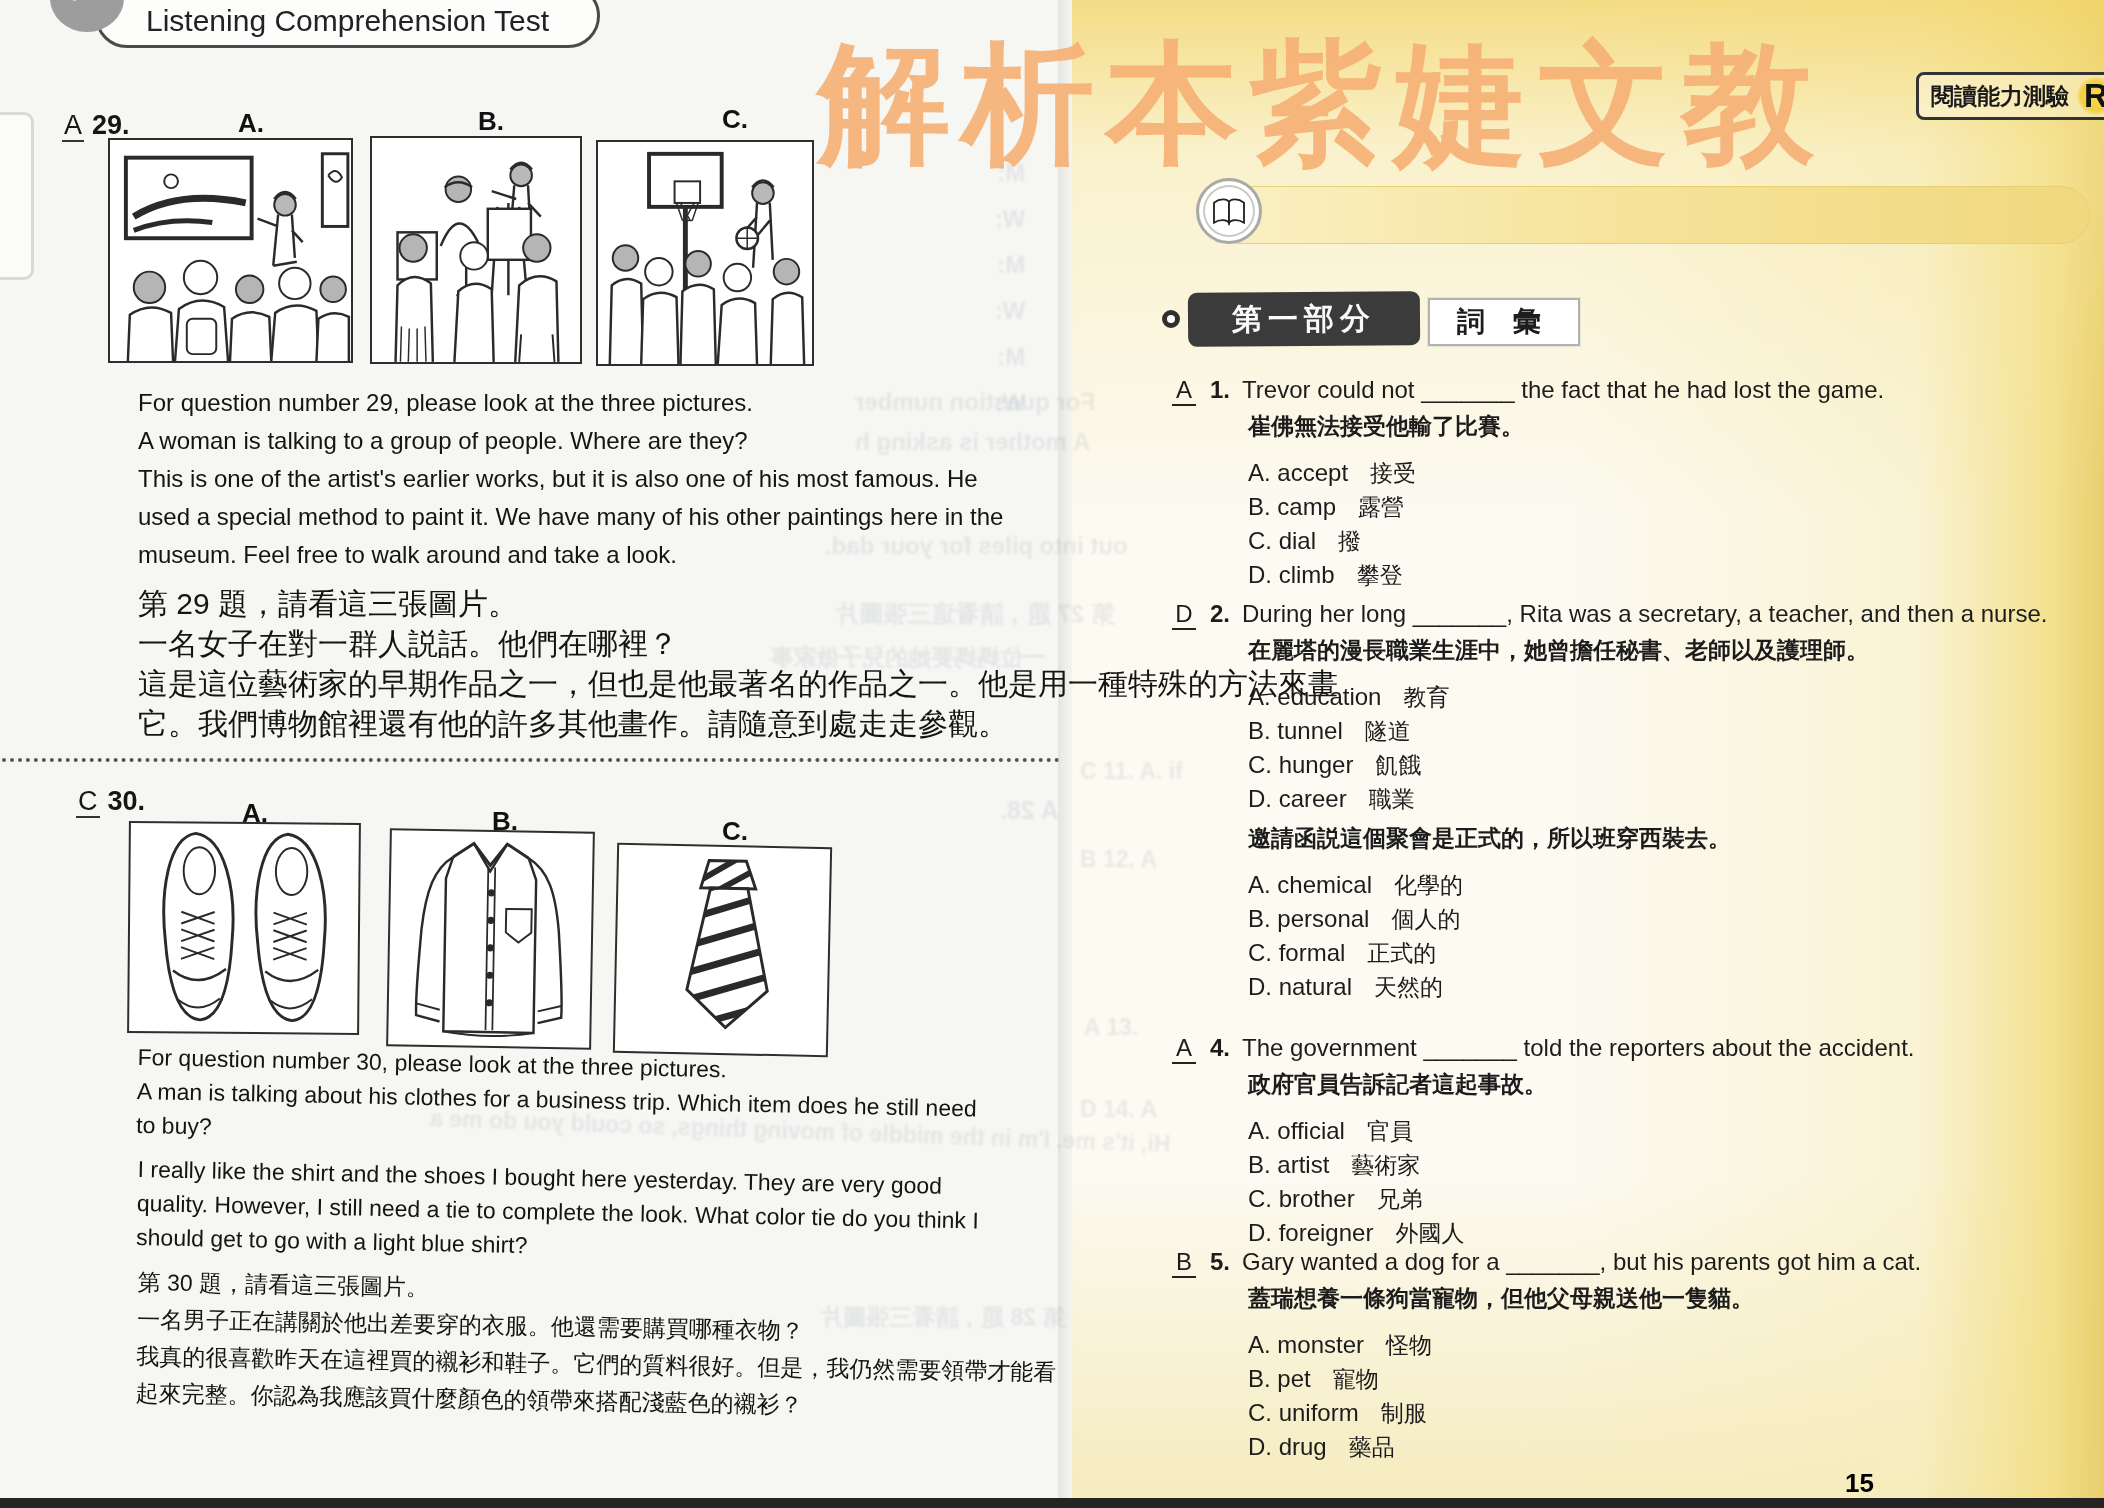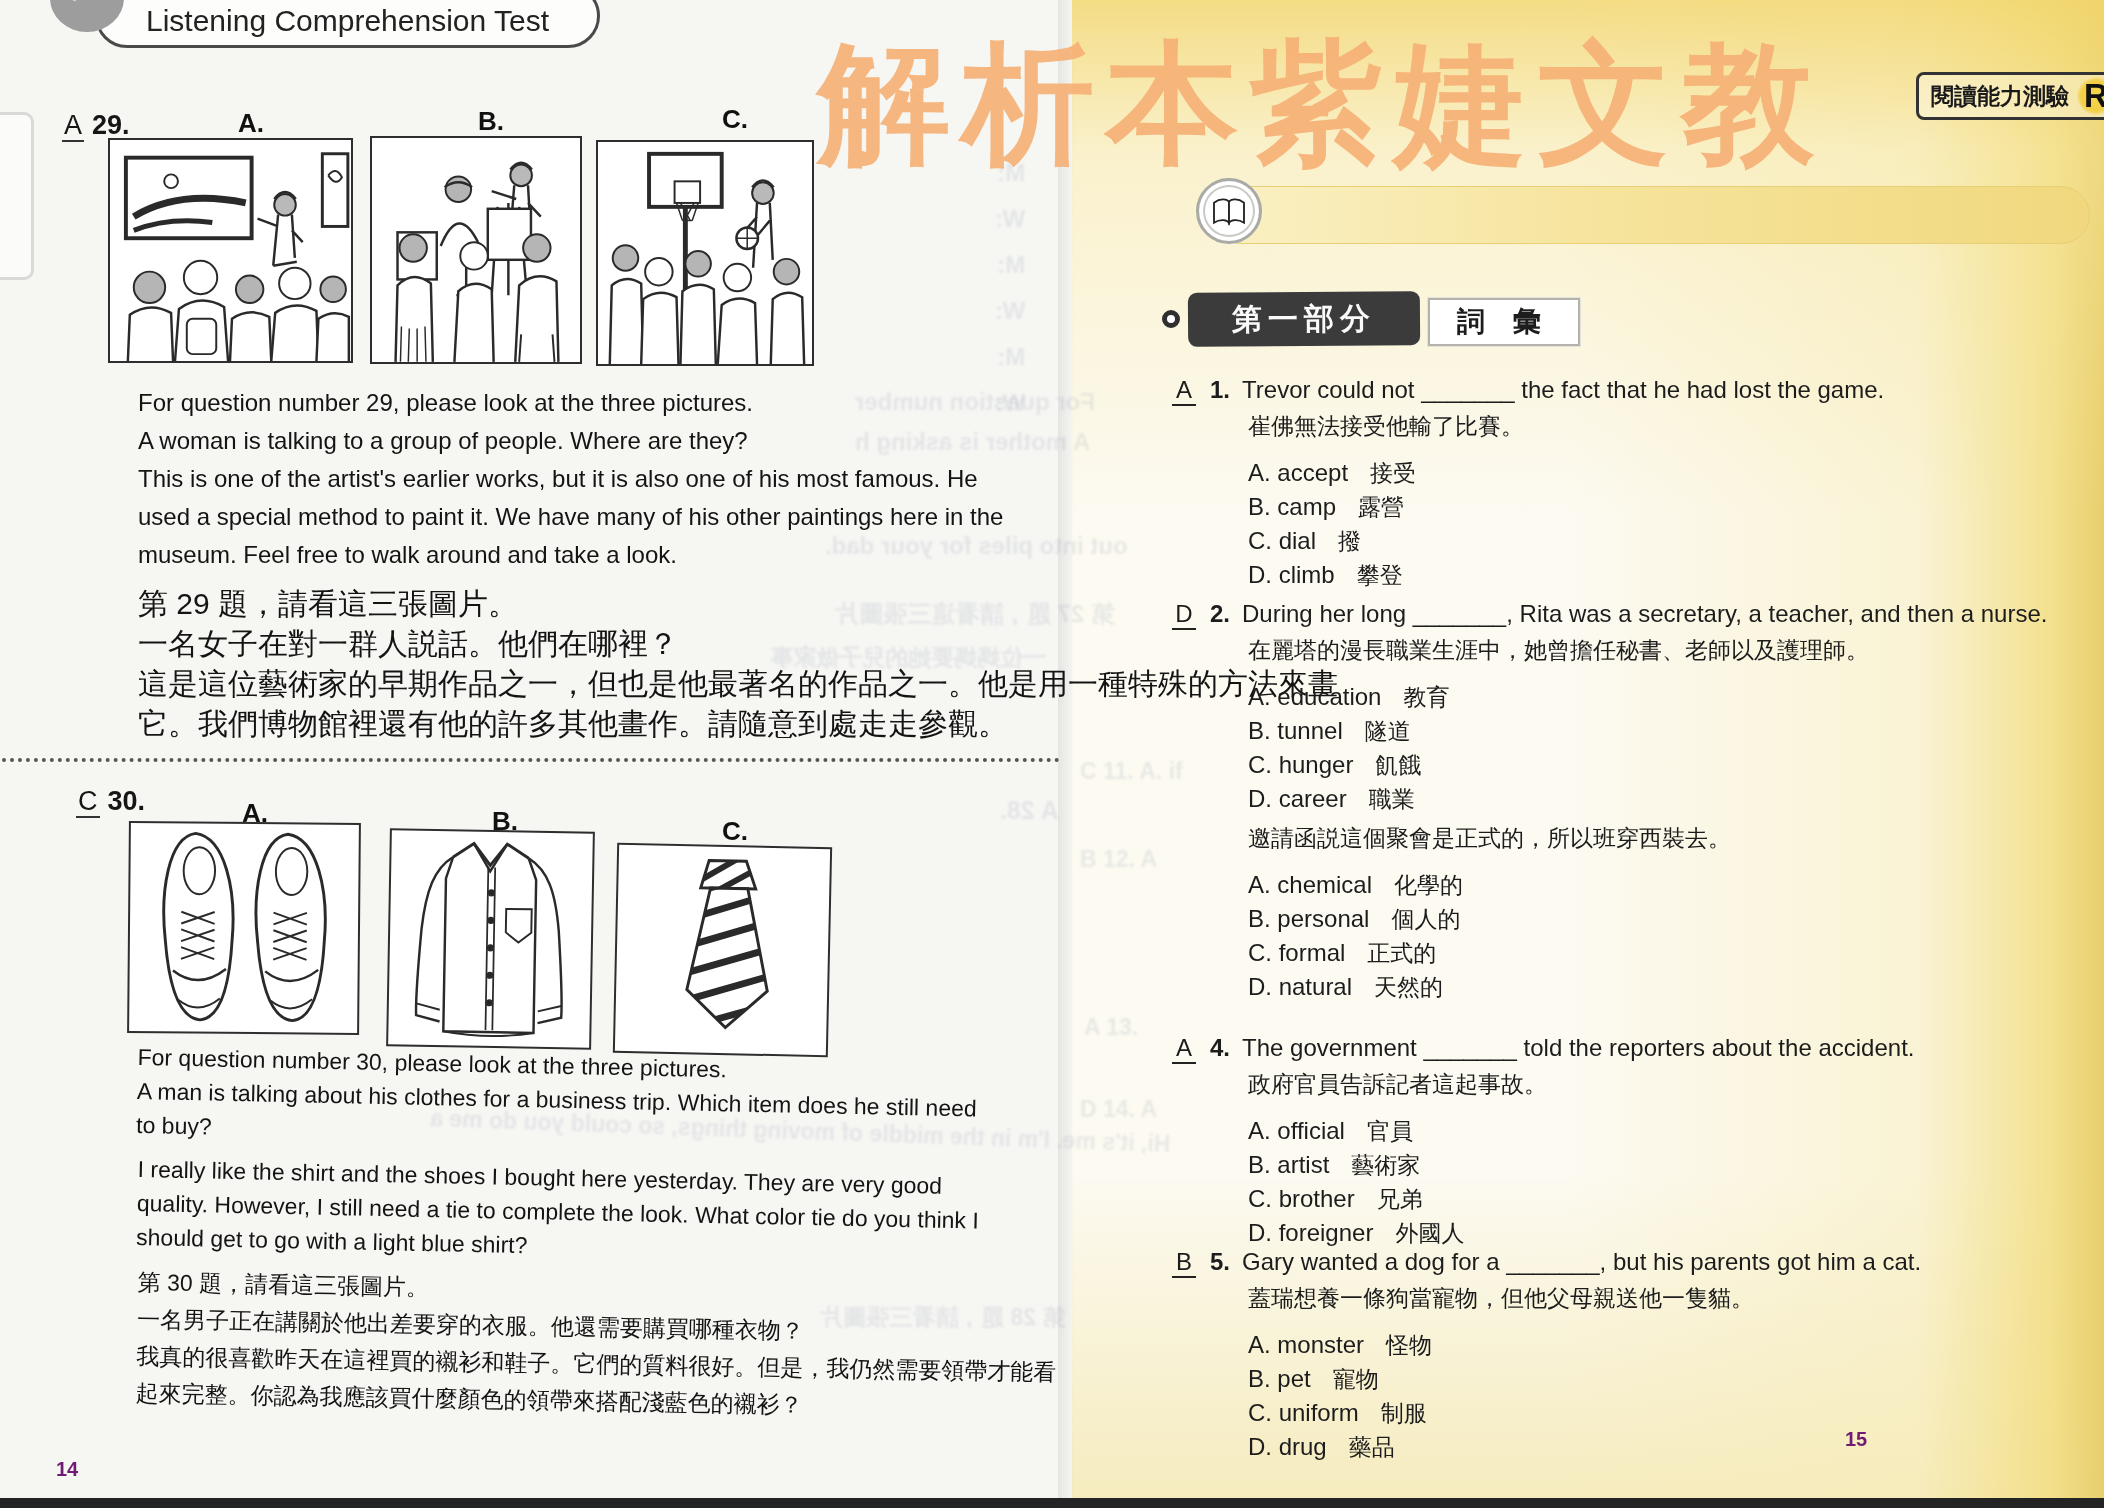--- a/index.html
+++ b/index.html
@@ -38,21 +38,21 @@
   .pic-label{position:absolute;font-weight:700;font-size:26px;color:#111;}
   .pic-box{position:absolute;background:#fff;border:2.5px solid #2e2e2e;}
   .pic-box svg{display:block;width:100%;height:100%;}
   .para{position:absolute;left:138px;white-space:pre-line;color:#141414;}
   .para.en29{top:384px;font-size:24px;line-height:38px;}
   .para.zh29{top:584px;font-size:30px;line-height:40px;}
   .para.en30a{top:1040px;font-size:23px;line-height:34px;transform:rotate(1.2deg);transform-origin:left top;}
   .para.en30b{top:1152px;font-size:23px;line-height:34px;transform:rotate(1.2deg);transform-origin:left top;}
   .para.zh30{top:1264px;font-size:23px;line-height:37px;transform:rotate(1deg);transform-origin:left top;}
   .dotted-sep{position:absolute;left:2px;top:758px;width:1058px;border-top:4px dotted #555;}
-  .page-num{position:absolute;font-size:20px;font-weight:700;color:#701a75;}
+  .page-num{position:absolute;font-size:26px;font-weight:700;color:#000000;margin-top:40px;}
   
   .corner-badge{position:absolute;left:1916px;top:72px;height:48px;display:inline-flex;align-items:center;
      padding:0 10px 0 12px;border:3px solid #333;border-radius:8px;background:rgba(255,255,255,.35);
      font-size:23px;font-weight:700;white-space:nowrap;z-index:5;}
   .corner-badge .r-circle{display:inline-flex;align-items:center;justify-content:center;margin-left:8px;
      width:38px;height:38px;border-radius:50%;
      background:radial-gradient(circle,#f6d84e 0%,#f2ce45 55%,rgba(242,206,69,0) 75%);
      font-size:33px;font-weight:800;color:#111;}
   .read-bar{position:absolute;left:1212px;top:186px;width:878px;height:58px;border-radius:29px;
      background:linear-gradient(90deg,#faf0c4 0%,#f6e49c 45%,#f1d87e 100%);
@@ -69,21 +69,21 @@
      font-size:30px;font-weight:700;letter-spacing:6px;transform:rotate(-.4deg);z-index:3;}
   .topic-box{position:absolute;left:1428px;top:298px;width:152px;height:48px;background:#fff;
      border:2px solid #b3b3ab;box-shadow:0 0 0 1px #e4e4dc;display:flex;align-items:center;
      justify-content:center;font-size:28px;font-weight:700;letter-spacing:10px;color:#1d1d1d;z-index:3;}
   
   .q{position:absolute;left:1172px;width:920px;font-size:24px;color:#1c1c1c;}
   .q-head{white-space:nowrap;}
   .q-ans{display:inline-block;min-width:24px;text-align:center;border-bottom:2px solid #222;
      margin-right:14px;font-weight:500;}
   .q-num{font-weight:700;margin-right:12px;}
-  .q-zh{margin-left:76px;margin-top:5px;font-size:23px;white-space:nowrap;}
+  .q-zh{margin-left:76px;margin-top:5px;font-size:23px;white-space:nowrap;font-weight:bold;}
   .q-opts{margin-left:76px;margin-top:14px;}
   .opt{line-height:33px;white-space:nowrap;}
   .opt-zh{margin-left:22px;font-size:23px;}
   
   .ghost{position:absolute;color:#7c8aa0;opacity:.15;filter:blur(1px);
      white-space:pre-line;font-weight:600;}
 </style>
 </head>
 <body>
 

